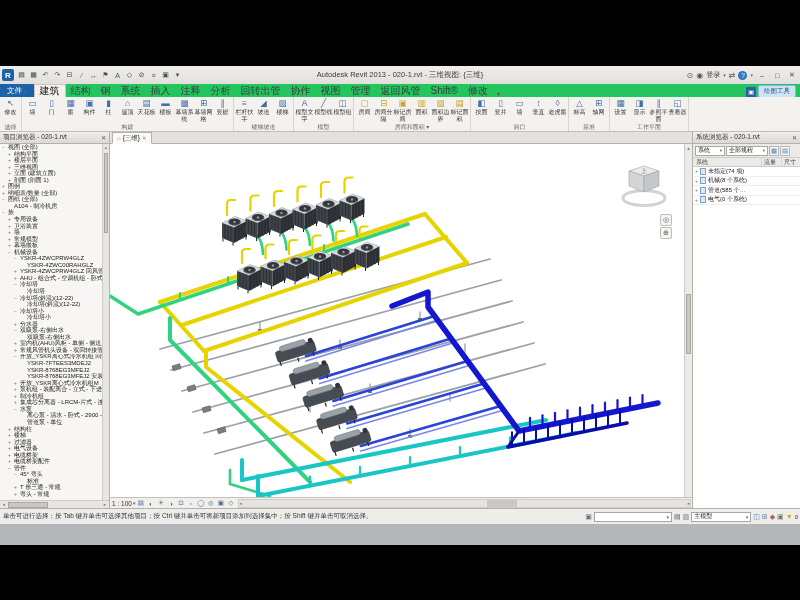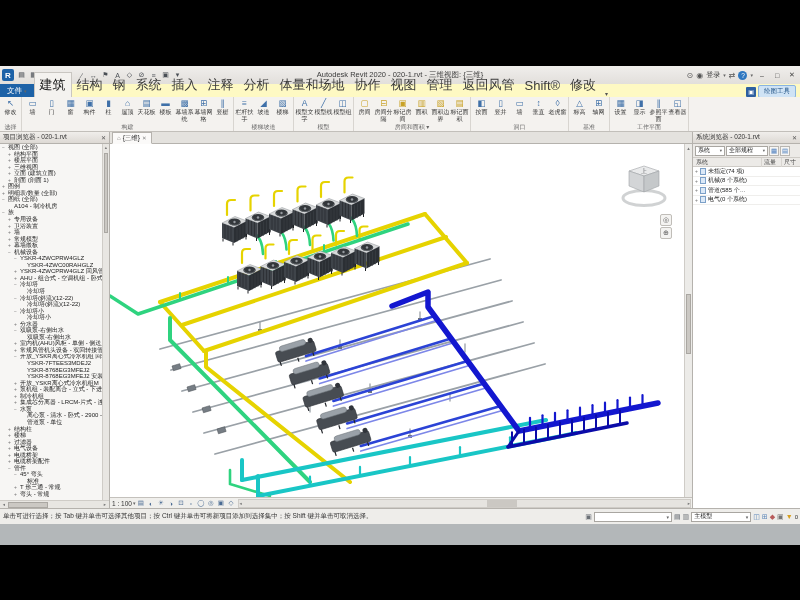--- a/index.html
+++ b/index.html
@@ -18,25 +18,25 @@
 .wtitle { position:absolute; left:0; right:0; text-align:center; font-size:7.5px; color:#3b3b3b; pointer-events:none; }
 .tbright { position:absolute; right:2px; top:0; height:18px; display:flex; align-items:center; gap:3px; }
 .ticon { font-size:8px; color:#555; }
 .signin { font-size:7px; color:#333; }
 .helpc { width:9px; height:9px; border-radius:50%; background:#2f77c0; color:#fff; font-size:6.5px;
   display:flex; align-items:center; justify-content:center; }
 .winbtn { width:12px; height:12px; font-size:7px; color:#444; display:flex; align-items:center; justify-content:center; }
 .caret { font-size:5px; color:#666; }
 
 
-.tabrow { position:absolute; left:0; top:18px; width:800px; height:13px; background:#fef9c3;
+.tabrow { position:absolute; left:0; top:18px; width:800px; height:13px; background:#22c55e;
   display:flex; align-items:flex-end; }
 .filetab { background:#1d62a7; color:#fff; font-size:7.5px; height:13px; padding:0 7px;
   display:flex; align-items:center; gap:2px; }
-.rtab { font-size:13px; color:#3b3b3b; height:13px; padding:12px 5px; display:flex; align-items:center; }
+.rtab { font-size:10px; color:#3b3b3b; height:13px; padding:6px 5px; display:flex; align-items:center; }
 .rtab[data-active="true"] { background:#f4f2ef; border:1px solid #c9c6c1; border-bottom:none; color:#111; }
 .tabtoggle { font-size:6px; color:#555; padding:0 4px; }
 .plugin { position:absolute; right:4px; top:1px; display:flex; gap:2px; align-items:center; }
 .plugin .pic { width:10px; height:10px; background:#2d5fa0; border-radius:1px; color:#fff; font-size:6px;
   display:flex; align-items:center; justify-content:center; }
 .plugin .pbtn { background:#cfe3f5; border:1px solid #8ab4e0; border-radius:2px; font-size:6.5px;
   color:#1a4d80; padding:1px 5px; }
 
 
 .ribbon { position:absolute; left:0; top:31px; width:800px; height:35px; background:#f4f2ef;
@@ -155,21 +155,21 @@
           <div class="qicon">∕</div>
           <div class="qicon">↔</div>
           <div class="qicon">⚑</div>
           <div class="qicon">A</div>
           <div class="qicon">◇</div>
           <div class="qicon">⊘</div>
           <div class="qicon">≡</div>
           <div class="qicon">▣</div>
           <div class="qicon">▾</div>
         </div>
-    <div class="wtitle">Autodesk Revit 2020 - 020-1.rvt - 三维视图: {三维}</div>
+    <div class="wtitle">Autodesk Revit 2013 - 020-1.rvt - 三维视图: {三维}</div>
     <div class="tbright">
       <span class="ticon">⊙</span>
       <span class="ticon">◉</span>
       <span class="signin">登录</span>
       <span class="caret">▾</span>
       <span class="ticon">⇄</span>
       <span class="helpc">?</span>
       <span class="caret">▾</span>
       <span class="winbtn">–</span>
       <span class="winbtn">□</span>
@@ -184,21 +184,21 @@
     </div>
     <div style="display:flex;align-items:flex-end;">
 
     <div class="rtab" data-active="true">建筑</div>
           <div class="rtab" data-active="false">结构</div>
           <div class="rtab" data-active="false">钢</div>
           <div class="rtab" data-active="false">系统</div>
           <div class="rtab" data-active="false">插入</div>
           <div class="rtab" data-active="false">注释</div>
           <div class="rtab" data-active="false">分析</div>
-          <div class="rtab" data-active="false">体量和场地</div>
+          <div class="rtab" data-active="false">回转出管</div>
           <div class="rtab" data-active="false">协作</div>
           <div class="rtab" data-active="false">视图</div>
           <div class="rtab" data-active="false">管理</div>
           <div class="rtab" data-active="false">返回风管</div>
           <div class="rtab" data-active="false">Shift®</div>
           <div class="rtab" data-active="false">修改</div>
         </div>
     <div class="tabtoggle">▾</div>
     <div class="plugin">
       <span class="pic">▣</span>

